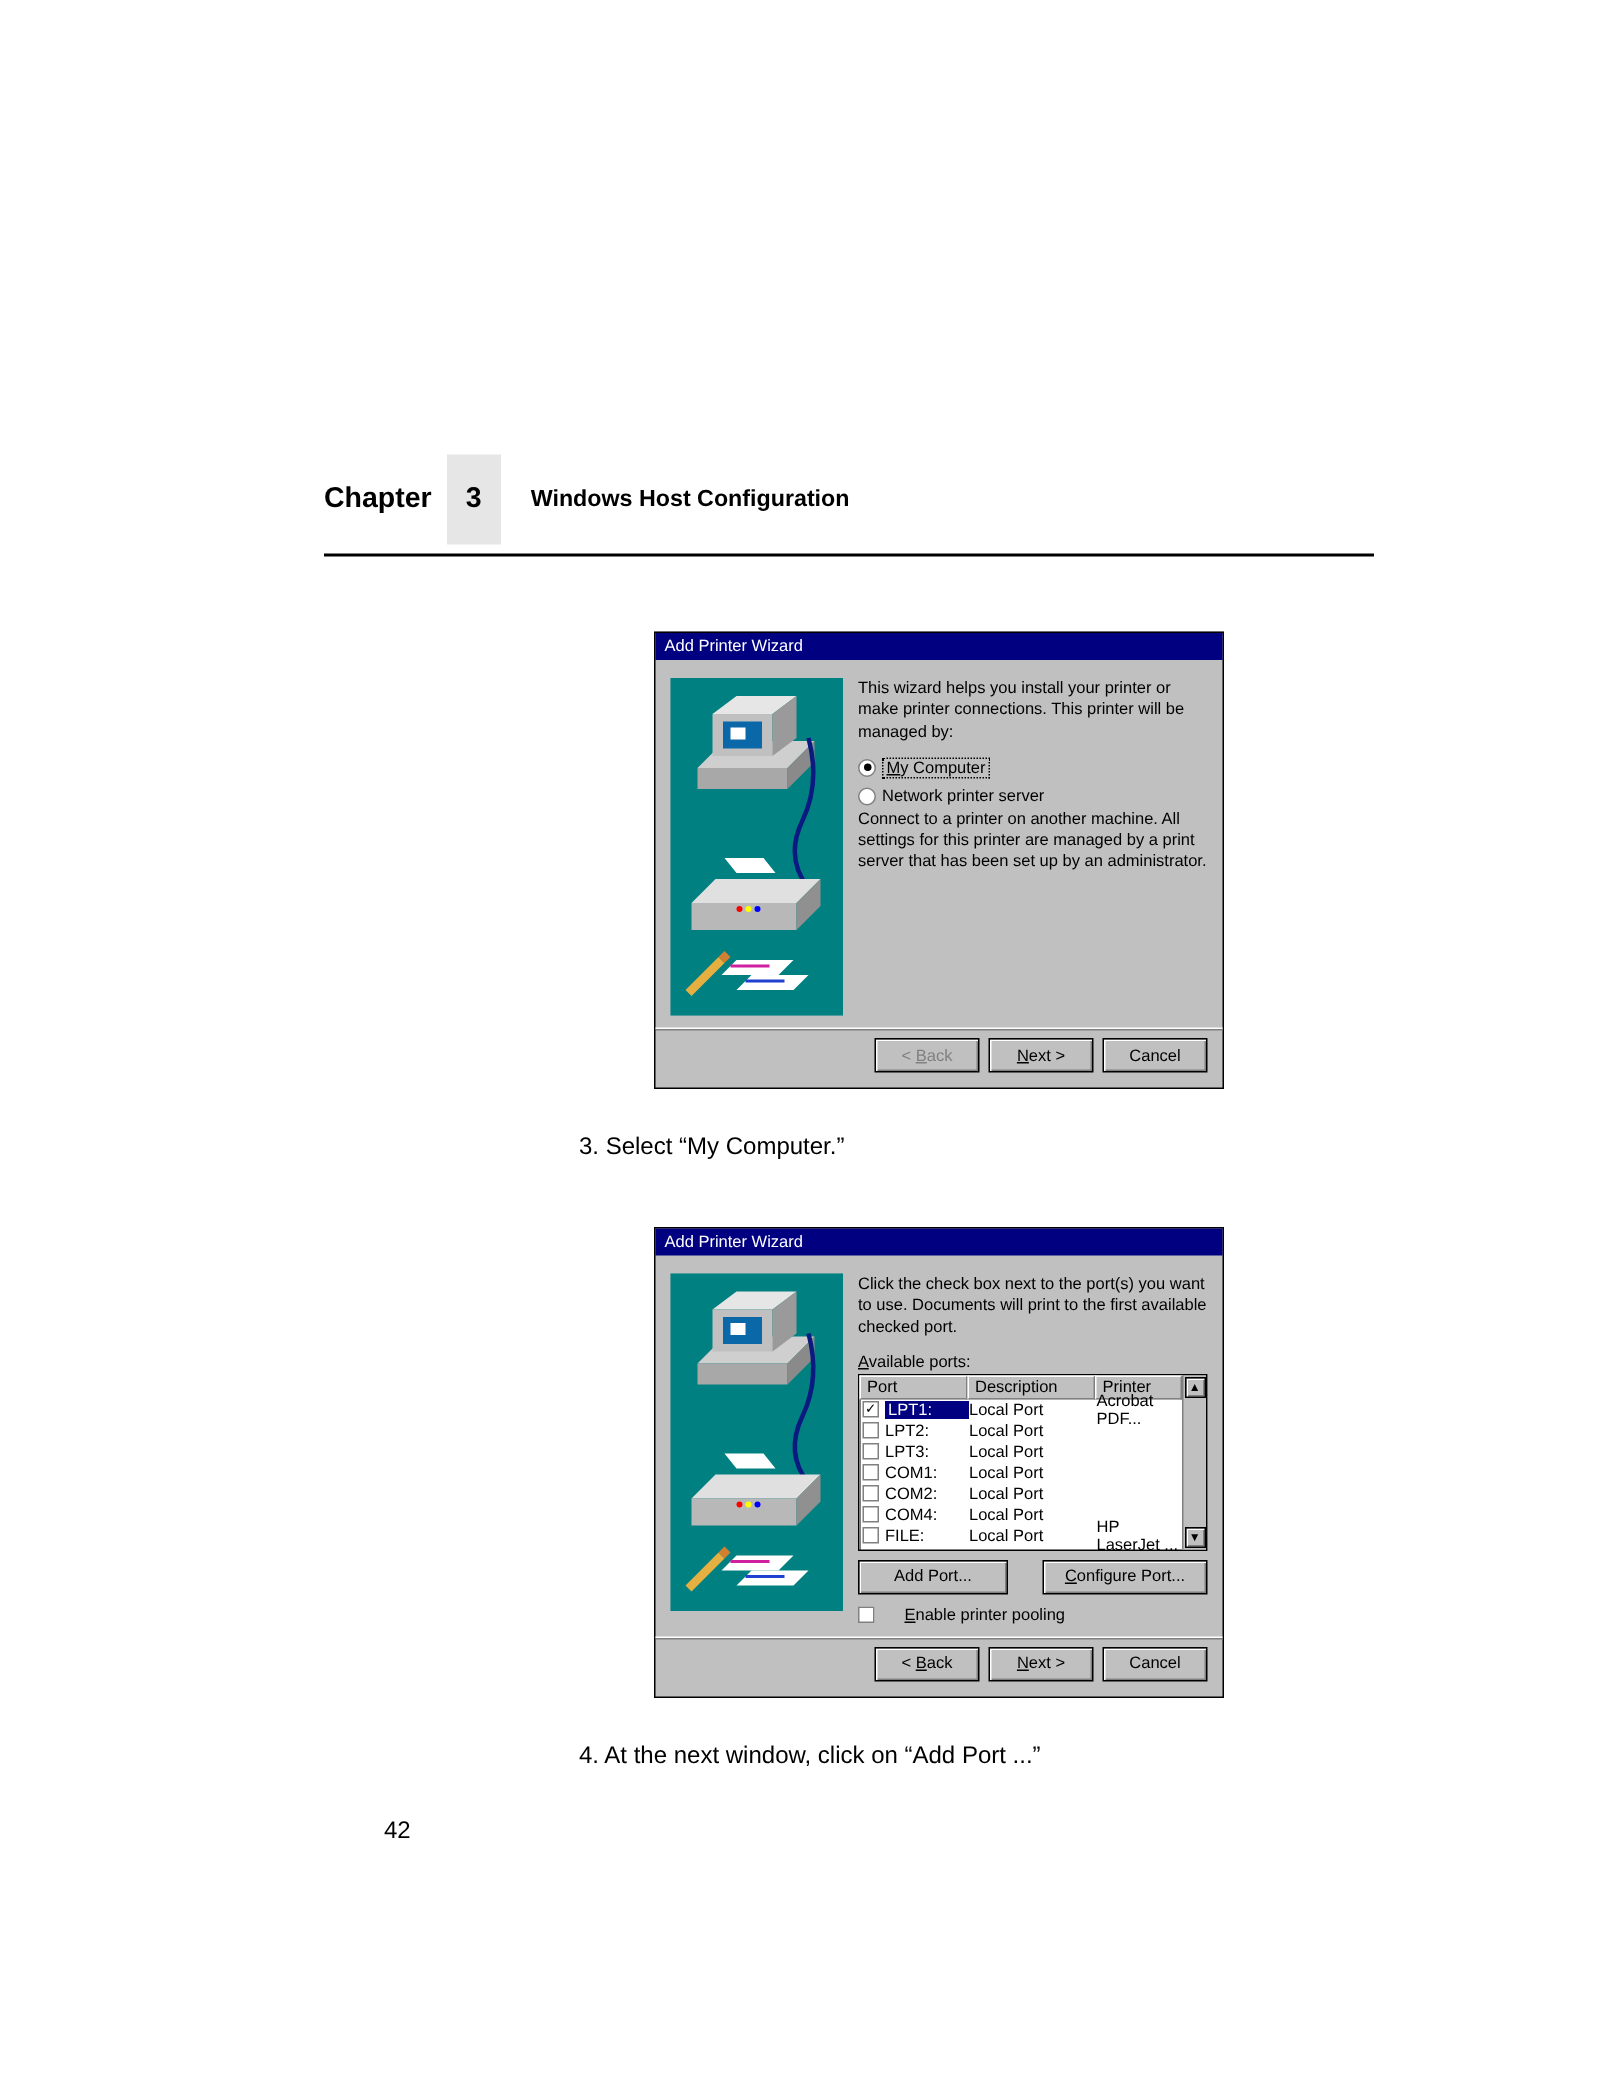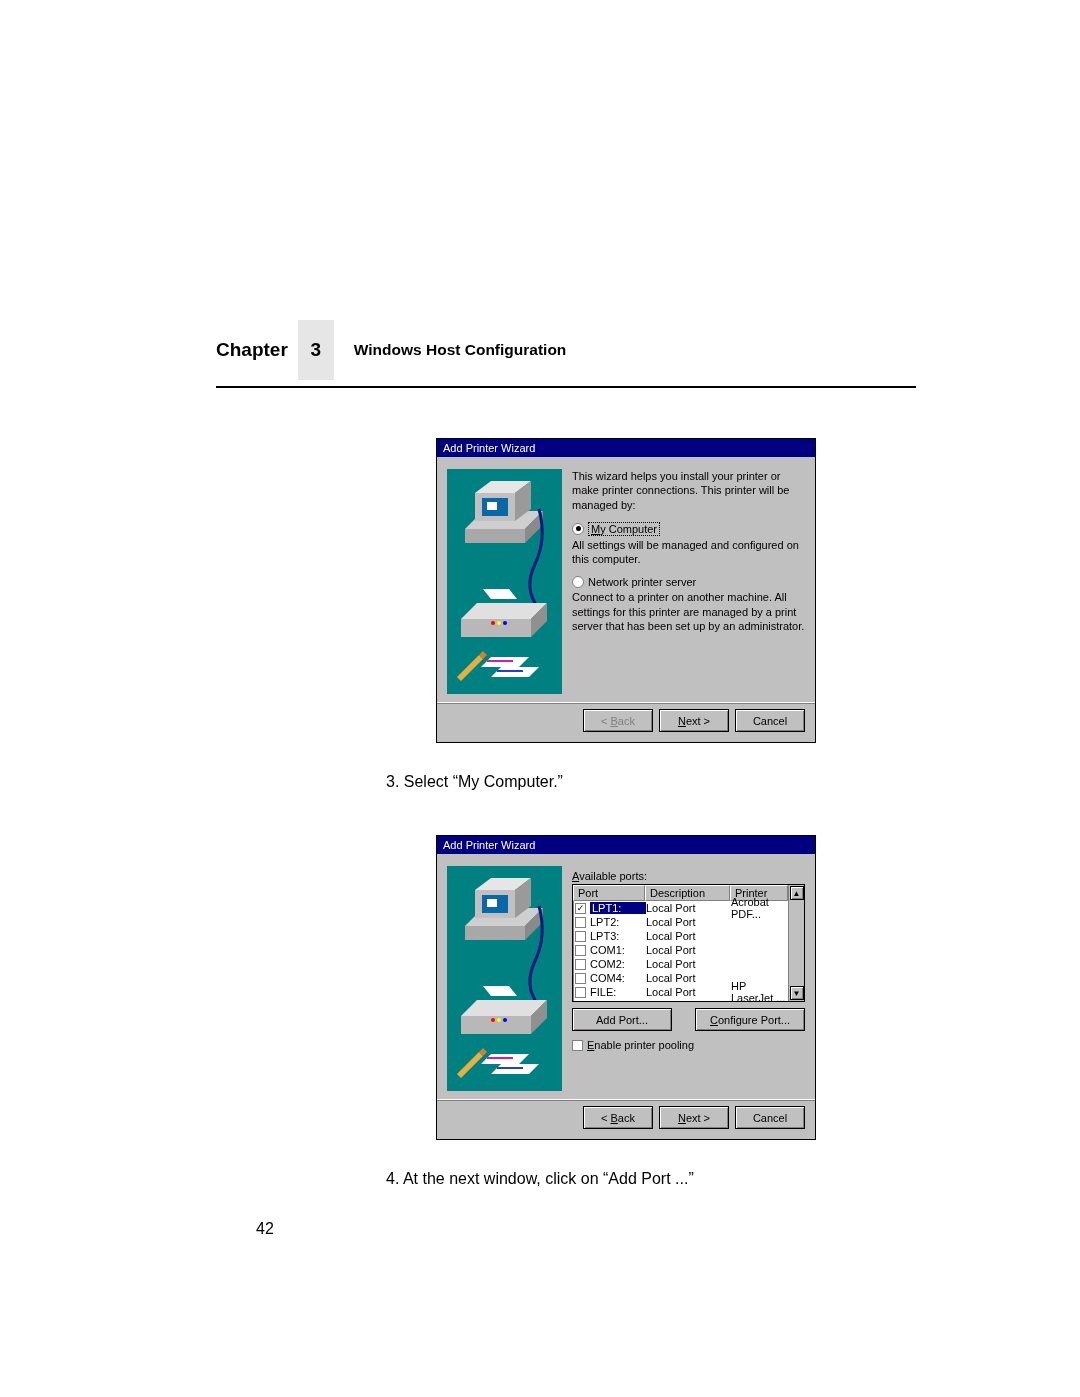--- a/index.html
+++ b/index.html
@@ -6,21 +6,21 @@
   body {
     background: #fff;
     font-family: Arial, Helvetica, sans-serif;
     width: 1080px;
     height: 1397px;
     position: relative;
   }
   .page {
     position: absolute;
     left: 216px;
-    top: 320px;
+    top: 303px;
     width: 700px;
   }
   .chapter-header {
     display: flex;
     align-items: center;
     margin-bottom: 6px;
   }
   .chapter-label {
     font-weight: bold;
     font-size: 19px;
@@ -187,21 +187,21 @@
   .port-btn-row {
     display: flex;
     justify-content: space-between;
     margin-top: 6px;
     gap: 8px;
   }
   .checkline {
     margin-top: 8px;
     display: flex;
     align-items: center;
-    gap: 4px;
+    gap: 20px;
   }
   .step-text {
     font-size: 16px;
     font-family: Arial, Helvetica, sans-serif;
     color: #000;
     margin: 8px 0 44px 170px;
   }
   .pagenum-real {
     font-size: 16px;
     margin-left: 40px;
@@ -258,21 +258,20 @@
             <rect x="40" y="23" width="26" height="2" fill="#2040d0"></rect>
           </g>
         </svg>
       </div>
       <div class="right-pane">
         <p>This wizard helps you install your printer or make printer connections.  This printer will be managed by:</p>
         <div class="radio-row">
           <span class="radio-dot selected"></span>
           <span class="hilite-box underline-first"><span class="u">M</span><span>y Computer</span></span>
         </div>
-        <p>All settings will be managed and configured on this computer.</p>
         <div class="radio-row">
           <span class="radio-dot"></span>
           <span class="underline-first">N<span>etwork printer server</span></span>
         </div>
         <p>Connect to a printer on another machine.  All settings for this printer are managed by a print server that has been set up by an administrator.</p>
       </div>
     </div>
     <div class="dialog-footer">
       <span class="win-btn disabled">
           <span class="underline-first">&lt; <span class="u">B</span>ack</span>
@@ -316,20 +315,21 @@
             <polygon points="0,30 22,8 26,12 4,34" fill="#e6b040"></polygon>
             <polygon points="22,8 26,12 30,8 26,4" fill="#d08030"></polygon>
             <polygon points="24,20 62,20 72,10 34,10" fill="#fff"></polygon>
             <polygon points="34,30 72,30 82,20 44,20" fill="#fff"></polygon>
             <rect x="30" y="13" width="26" height="2" fill="#d020a0"></rect>
             <rect x="40" y="23" width="26" height="2" fill="#2040d0"></rect>
           </g>
         </svg>
       </div>
       <div class="right-pane">
+        <p>Click the check box next to the port(s) you want to use. Documents will print to the first available checked port.</p>
         <div class="port-area">
           <span class="ports-label underline-first"><span class="u">A</span>vailable ports:</span>
           <div class="ports-table-wrap">
             <div class="ports-table">
               <div class="ports-header">
                 <div class="col-port">Port</div>
                 <div class="col-desc">Description</div>
                 <div class="col-printer">Printer</div>
               </div>
               <div id="ports-rows">

